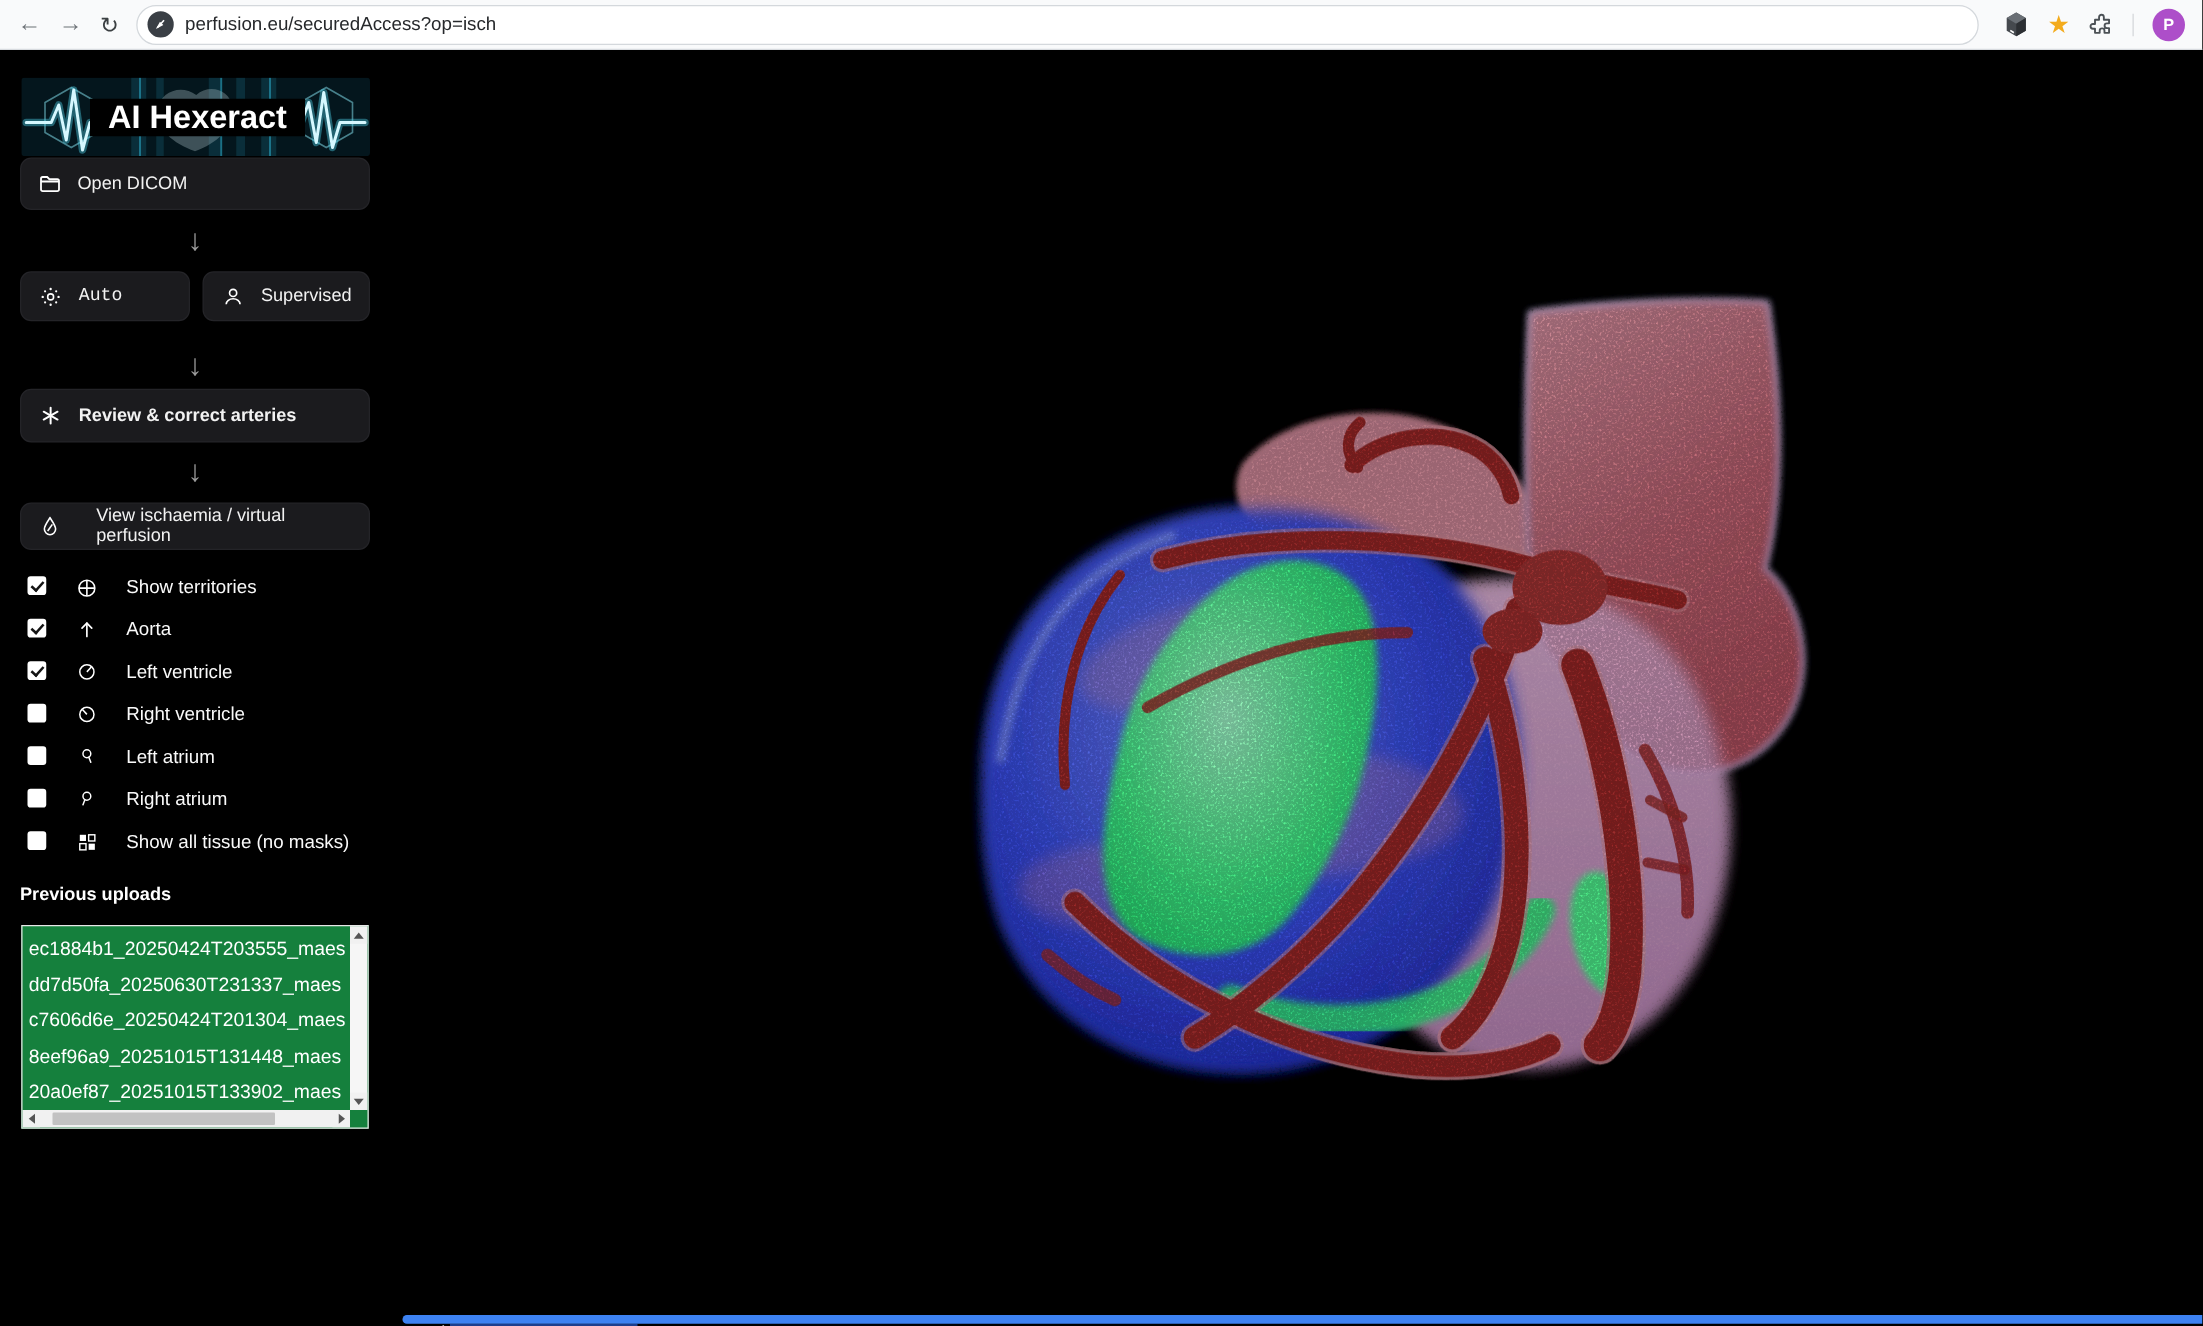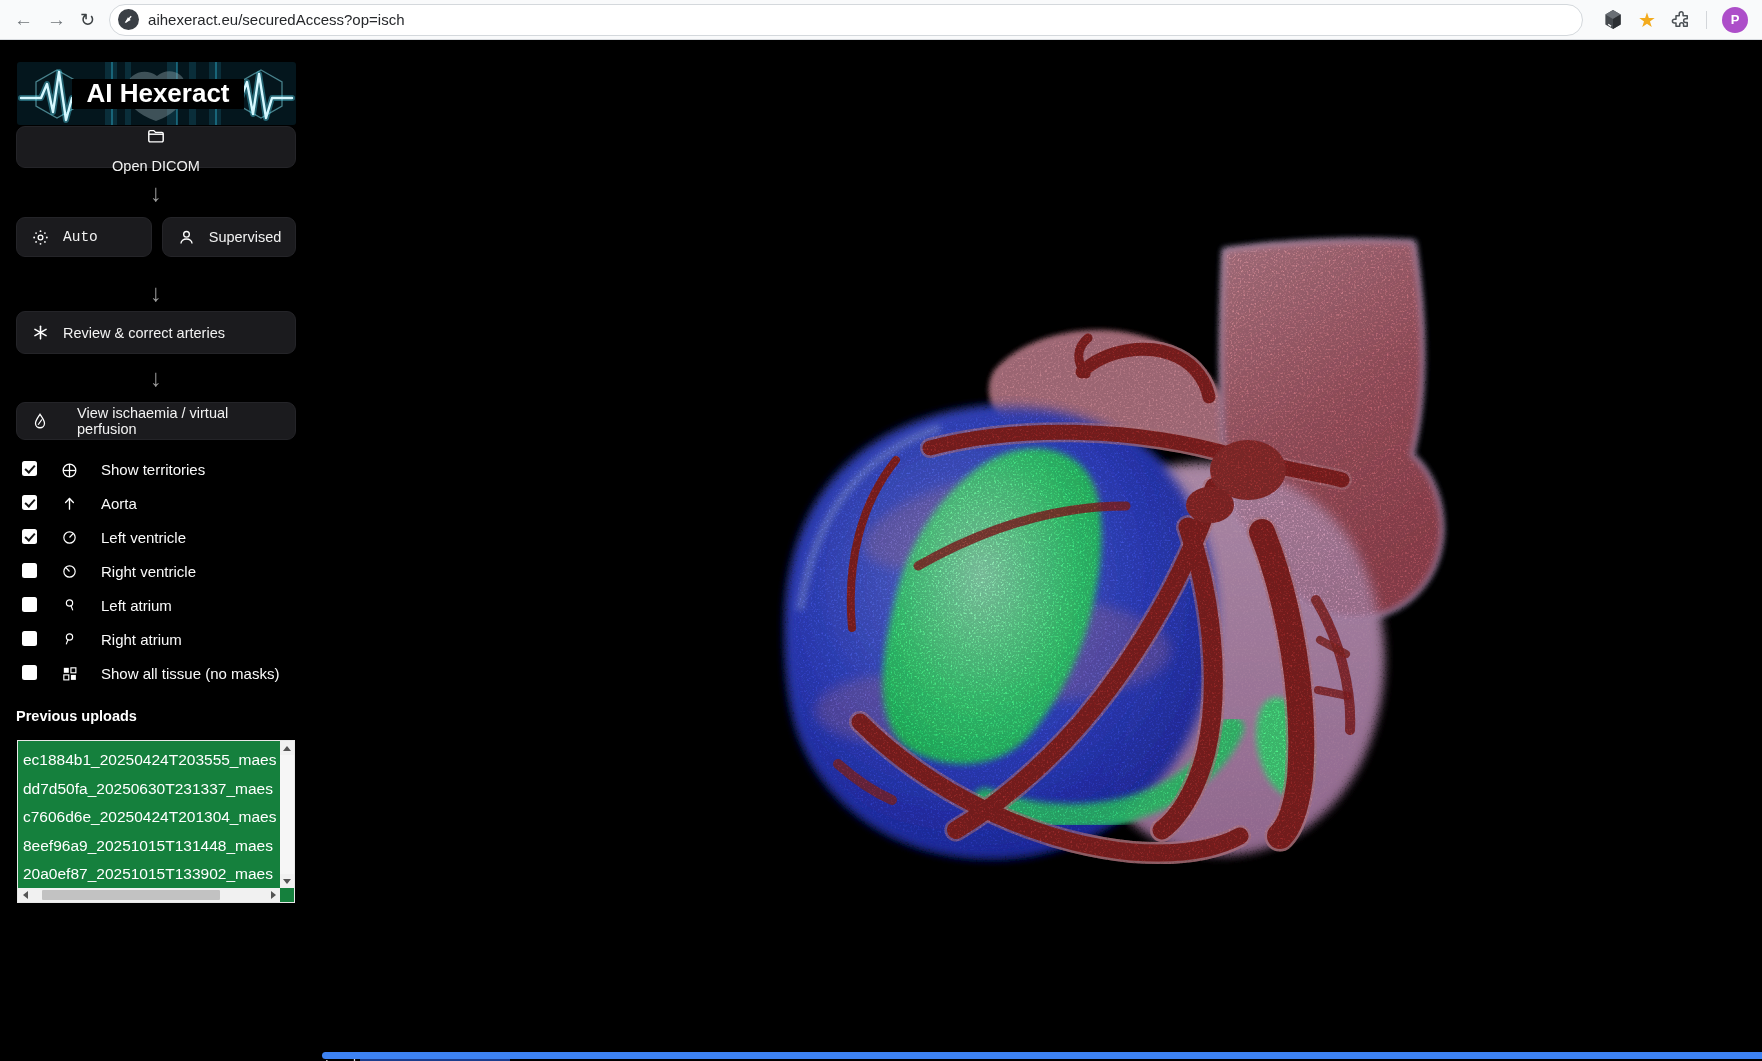--- a/index.html
+++ b/index.html
@@ -81,21 +81,21 @@
   <span class="nav-ic">←</span>
   <span class="nav-ic">→</span>
   <span class="nav-ic reload">↻</span>
   <div class="omnibox">
     <span class="site-chip">
       <svg width="13" height="13" viewBox="0 0 24 24">
           <path d="M5 19 L16 13 L11 8 Z" fill="#fff"></path>
           <path d="M7 17 L17 6" stroke="#fff" stroke-width="2.4"></path>
         </svg>
     </span>
-    <span class="url-text">aihexeract.eu/securedAccess?op=isch</span>
+    <span class="url-text">perfusion.eu/securedAccess?op=isch</span>
   </div>
   <div class="right-ics">
     <span>
       <svg width="20" height="21" viewBox="0 0 20 22">
         <polygon points="10,1 18,5.7 18,16.3 10,21 2,16.3 2,5.7" fill="#45494e"></polygon>
         <polygon points="10,1 18,5.7 10,10.4 2,5.7" fill="#6a6f75"></polygon>
         <polygon points="18,5.7 18,16.3 10,21 10,10.4" fill="#2c2f33"></polygon>
         <path d="M5 16 l3 2" stroke="#fff" stroke-width="1.4"></path>
       </svg>
     </span>
@@ -229,21 +229,21 @@
       <path d="M 4,36 L 24,36 L 30,22 L 36,50 L 42,10 L 49,58 L 55,36 L 72,36" stroke="#4fd8ef" stroke-width="6" opacity="0.4"></path>
       <path d="M 4,36 L 24,36 L 30,22 L 36,50 L 42,10 L 49,58 L 55,36 L 72,36" stroke="#d6f8ff" stroke-width="2.4"></path>
       <path d="M 206,36 L 224,36 L 230,20 L 236,52 L 242,12 L 249,56 L 255,36 L 275,36" stroke="#4fd8ef" stroke-width="6" opacity="0.4"></path>
       <path d="M 206,36 L 224,36 L 230,20 L 236,52 L 242,12 L 249,56 L 255,36 L 275,36" stroke="#d6f8ff" stroke-width="2.4"></path>
     </g>
     <rect x="55" y="17" width="172" height="30" fill="#000"></rect>
     <text x="141" y="40" text-anchor="middle" font-family="Liberation Sans, sans-serif" font-size="26" font-weight="bold" fill="#fff">AI Hexeract</text>
   </svg>
 </div>
 
-<div class="btn" style="top:126px;flex-direction:column;">
+<div class="btn" style="top:126px;">
   <svg width="18" height="18" viewBox="0 0 20 18" fill="none" stroke="#fff" stroke-width="1.6">
     <path d="M2,4.5 a1.5,1.5 0 0 1 1.5,-1.5 h4 l2,2 h7 a1.5,1.5 0 0 1 1.5,1.5 v7.5 a1.5,1.5 0 0 1 -1.5,1.5 h-13 a1.5,1.5 0 0 1 -1.5,-1.5 Z"></path>
     <path d="M2,7 h16"></path>
   </svg>
   <span>Open DICOM</span>
 </div>
 
 <div class="flow-arrow" style="top:181px;">↓</div>
 
 <div class="btn half" style="top:217px;left:16px;height:40px;">
@@ -265,21 +265,21 @@
 <div class="btn" style="top:217px;left:162px;width:134px;height:40px;justify-content:center;">
   <svg width="19" height="19" viewBox="0 0 24 24" fill="none" stroke="#fff" stroke-width="1.7">
     <circle cx="12" cy="8" r="3.6"></circle>
     <path d="M5,19.5 a7,5.6 0 0 1 14,0"></path>
   </svg>
   <span>Supervised</span>
 </div>
 
 <div class="flow-arrow" style="top:281px;">↓</div>
 
-<div class="btn" style="top:311px;height:43px;">
+<div class="btn" style="top:311px;height:43px;font-weight:bold;">
   <svg width="19" height="19" viewBox="0 0 24 24" stroke="#fff" stroke-width="2" stroke-linecap="round">
     <line x1="12" y1="4" x2="12" y2="20"></line>
     <line x1="5" y1="8" x2="19" y2="16"></line>
     <line x1="5" y1="16" x2="19" y2="8"></line>
   </svg>
   <span>Review &amp; correct arteries</span>
 </div>
 
 <div class="flow-arrow" style="top:366px;">↓</div>
 

